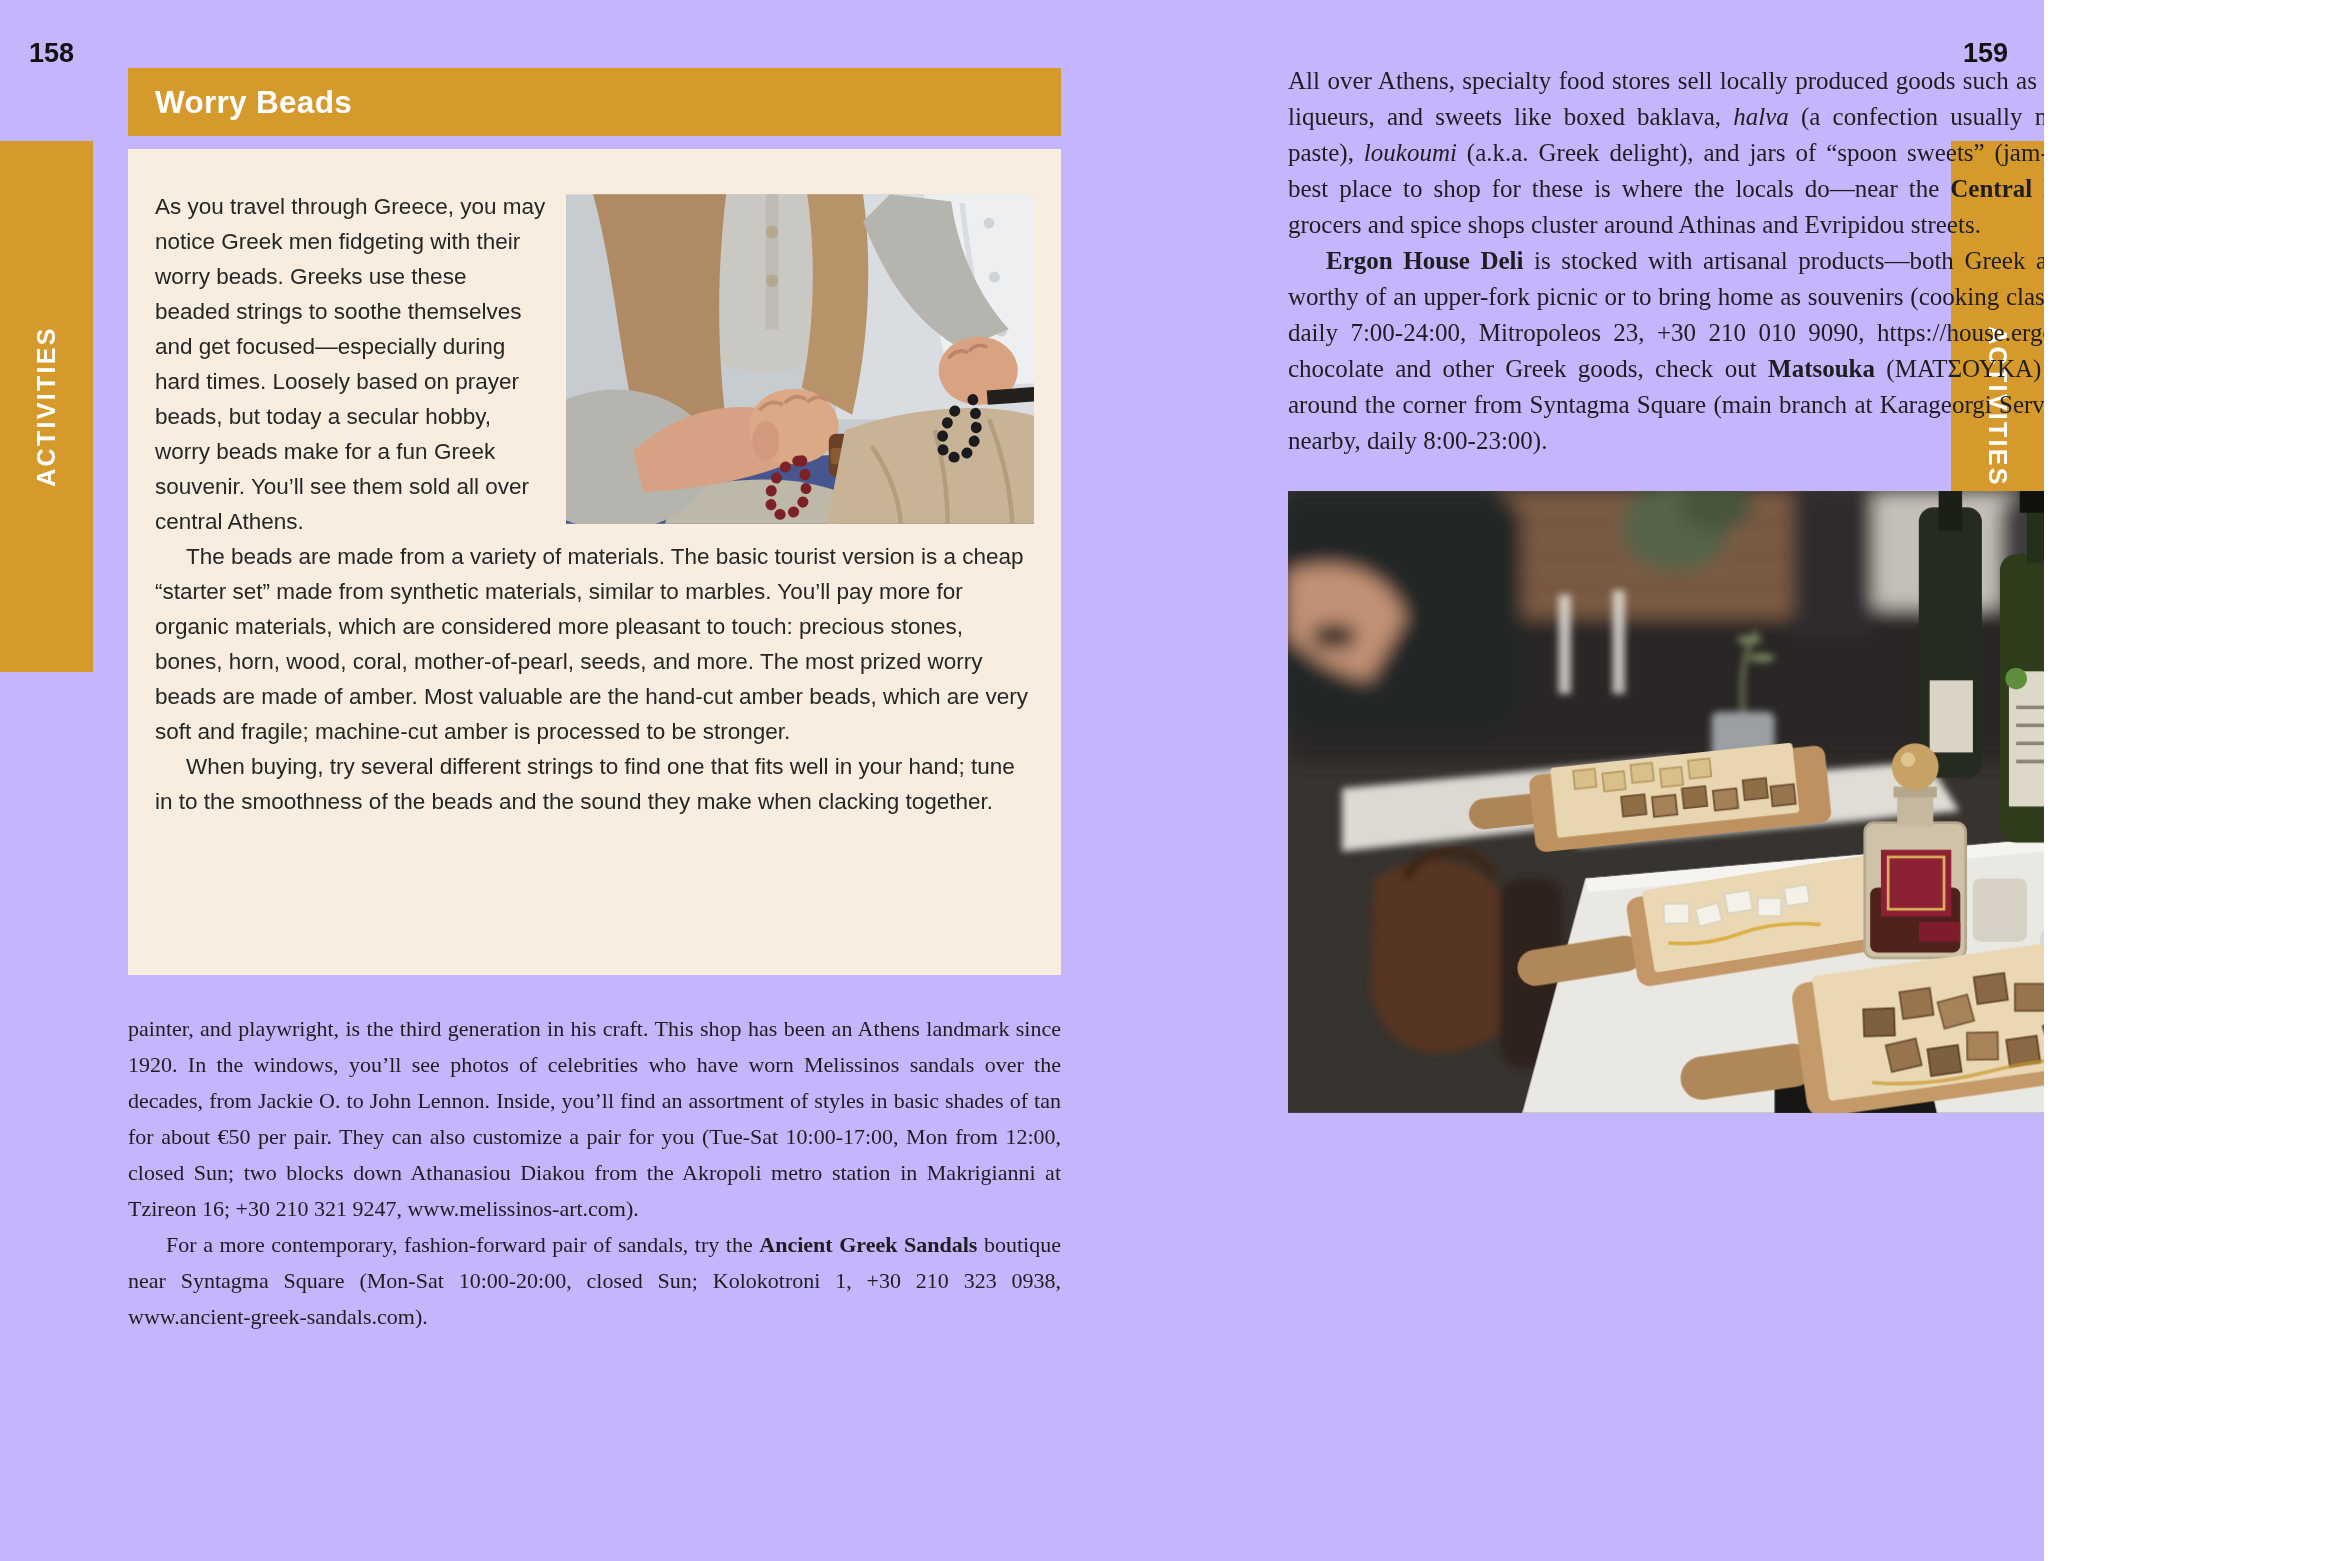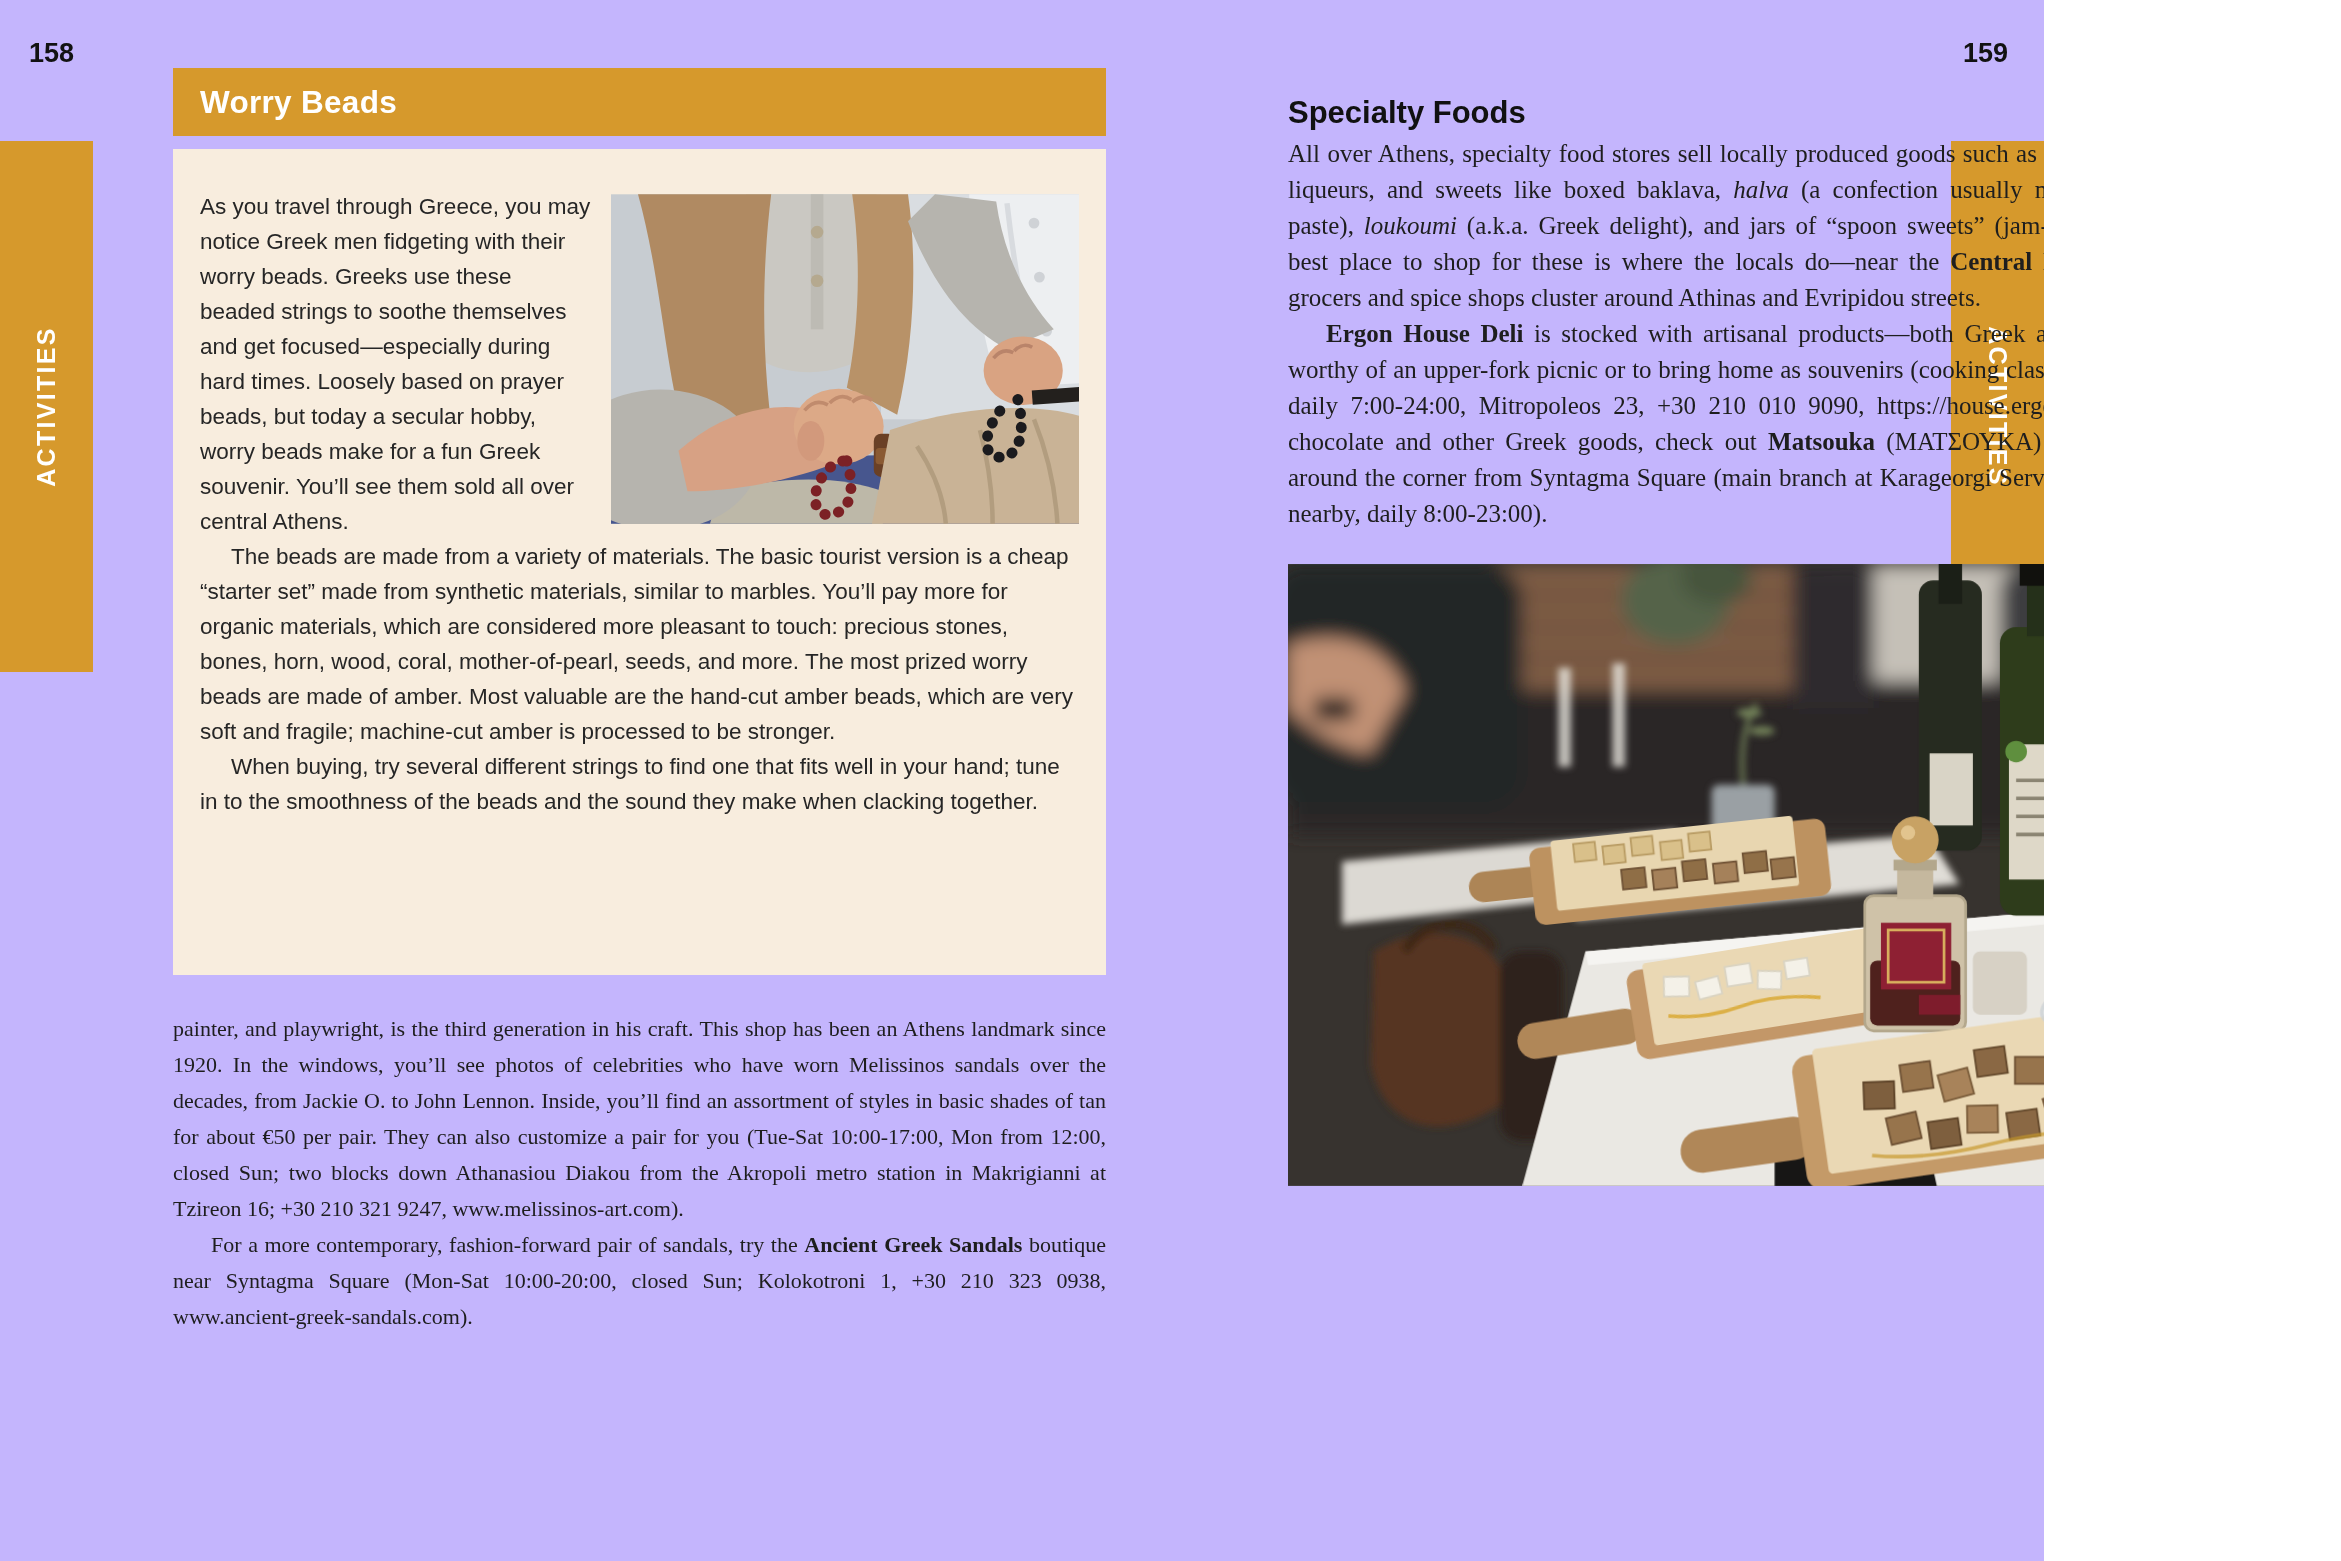--- a/index.html
+++ b/index.html
@@ -20,21 +20,21 @@
   }
   .tab.t-left { left:0; }
   .tab.t-right { right:0; }
   .tab span {
     font-family:"Liberation Sans", sans-serif; font-weight:bold; font-size:25px;
     letter-spacing:2.3px; color:#ffffff; white-space:nowrap;
   }
   .tab.t-left span  { transform:rotate(-90deg); }
   .tab.t-right span { transform:rotate(90deg); }
 
-  .leftcol { position:absolute; left:128px; top:68px; width:933px;margin-left:45px; }
+  .leftcol { position:absolute; left:128px; top:68px; width:933px; }
   .box-head {
     height:68px; background:#d6992c; display:flex; align-items:center;
   }
   .box-head h2 {
     margin:0 0 0 27px; color:#ffffff; font-family:"Liberation Sans", sans-serif;
     font-size:31.5px; font-weight:bold; letter-spacing:0.3px;
   }
   .worry-box {
     margin-top:12.6px; background:#f8edde; box-sizing:border-box;
     padding:40px 27px 25px 27px; min-height:826px;
@@ -134,21 +134,20 @@
       <p class="ind">The beads are made from a variety of materials. The basic tourist version is a cheap “starter set” made from synthetic materials, similar to marbles. You’ll pay more for organic materials, which are considered more pleasant to touch: precious stones, bones, horn, wood, coral, mother-of-pearl, seeds, and more. The most prized worry beads are made of amber. Most valuable are the hand-cut amber beads, which are very soft and fragile; machine-cut amber is processed to be stronger.</p>
       <p class="ind">When buying, try several different strings to find one that fits well in your hand; tune in to the smoothness of the beads and the sound they make when clacking together.</p>
     </div>
     <div class="left-body">
       <p>painter, and playwright, is the third generation in his craft. This shop has been an Athens landmark since 1920. In the windows, you’ll see photos of celebrities who have worn Melissinos sandals over the decades, from Jackie O. to John Lennon. Inside, you’ll find an assortment of styles in basic shades of tan for about €50 per pair. They can also customize a pair for you (Tue-Sat 10:00-17:00, Mon from 12:00, closed Sun; two blocks down Athanasiou Diakou from the Akropoli metro station in Makrigianni at Tzireon 16; +30 210 321 9247, www.melissinos-art.com).</p>
       <p class="ind"><span>For a more contemporary, fashion-forward pair of sandals, try the </span><span class="bold">Ancient Greek Sandals</span><span> boutique near Syntagma Square (Mon-Sat 10:00-20:00, closed Sun; Kolokotroni 1, +30 210 323 0938, www.ancient-greek-sandals.com).</span></p>
     </div>
   </div>
 
   <div class="rightcol">
-    <h3 class="spec-head">Specialty Foods</h3>
     <p><span>All over Athens, specialty food stores sell locally produced goods such as olive oil, wine and liqueurs, and sweets like boxed baklava, </span><span class="ital">halva</span><span> (a confection usually made from sesame paste), </span><span class="ital">loukoumi</span><span> (a.k.a. Greek delight), and jars of “spoon sweets” (jam-like spreads). The best place to shop for these is where the locals do—near the </span><span class="bold">Central Market.</span><span> Specialty grocers and spice shops cluster around Athinas and Evripidou streets.</span></p>
     <p class="ind ergon"><span class="bold">Ergon House Deli</span><span> is stocked with artisanal products—both Greek and international—worthy of an upper-fork picnic or to bring home as souvenirs (cooking classes available, open daily 7:00-24:00, Mitropoleos 23, +30 210 010 9090, https://house.ergonfoods.com). For chocolate and other Greek goods, check out </span><span class="bold">Matsouka</span><span> (ΜΑΤΣΟΥΚΑ) and its offshoots, around the corner from Syntagma Square (main branch at Karageorgi Servias 10, other shops nearby, daily 8:00-23:00).</span></p>
 
     <div class="food-photo">
       <svg viewBox="0 0 1042 690" width="939" height="622">
         <defs>
           <filter id="b10">
               <feGaussianBlur stdDeviation="10"></feGaussianBlur>
             </filter>
           <filter id="b4">

